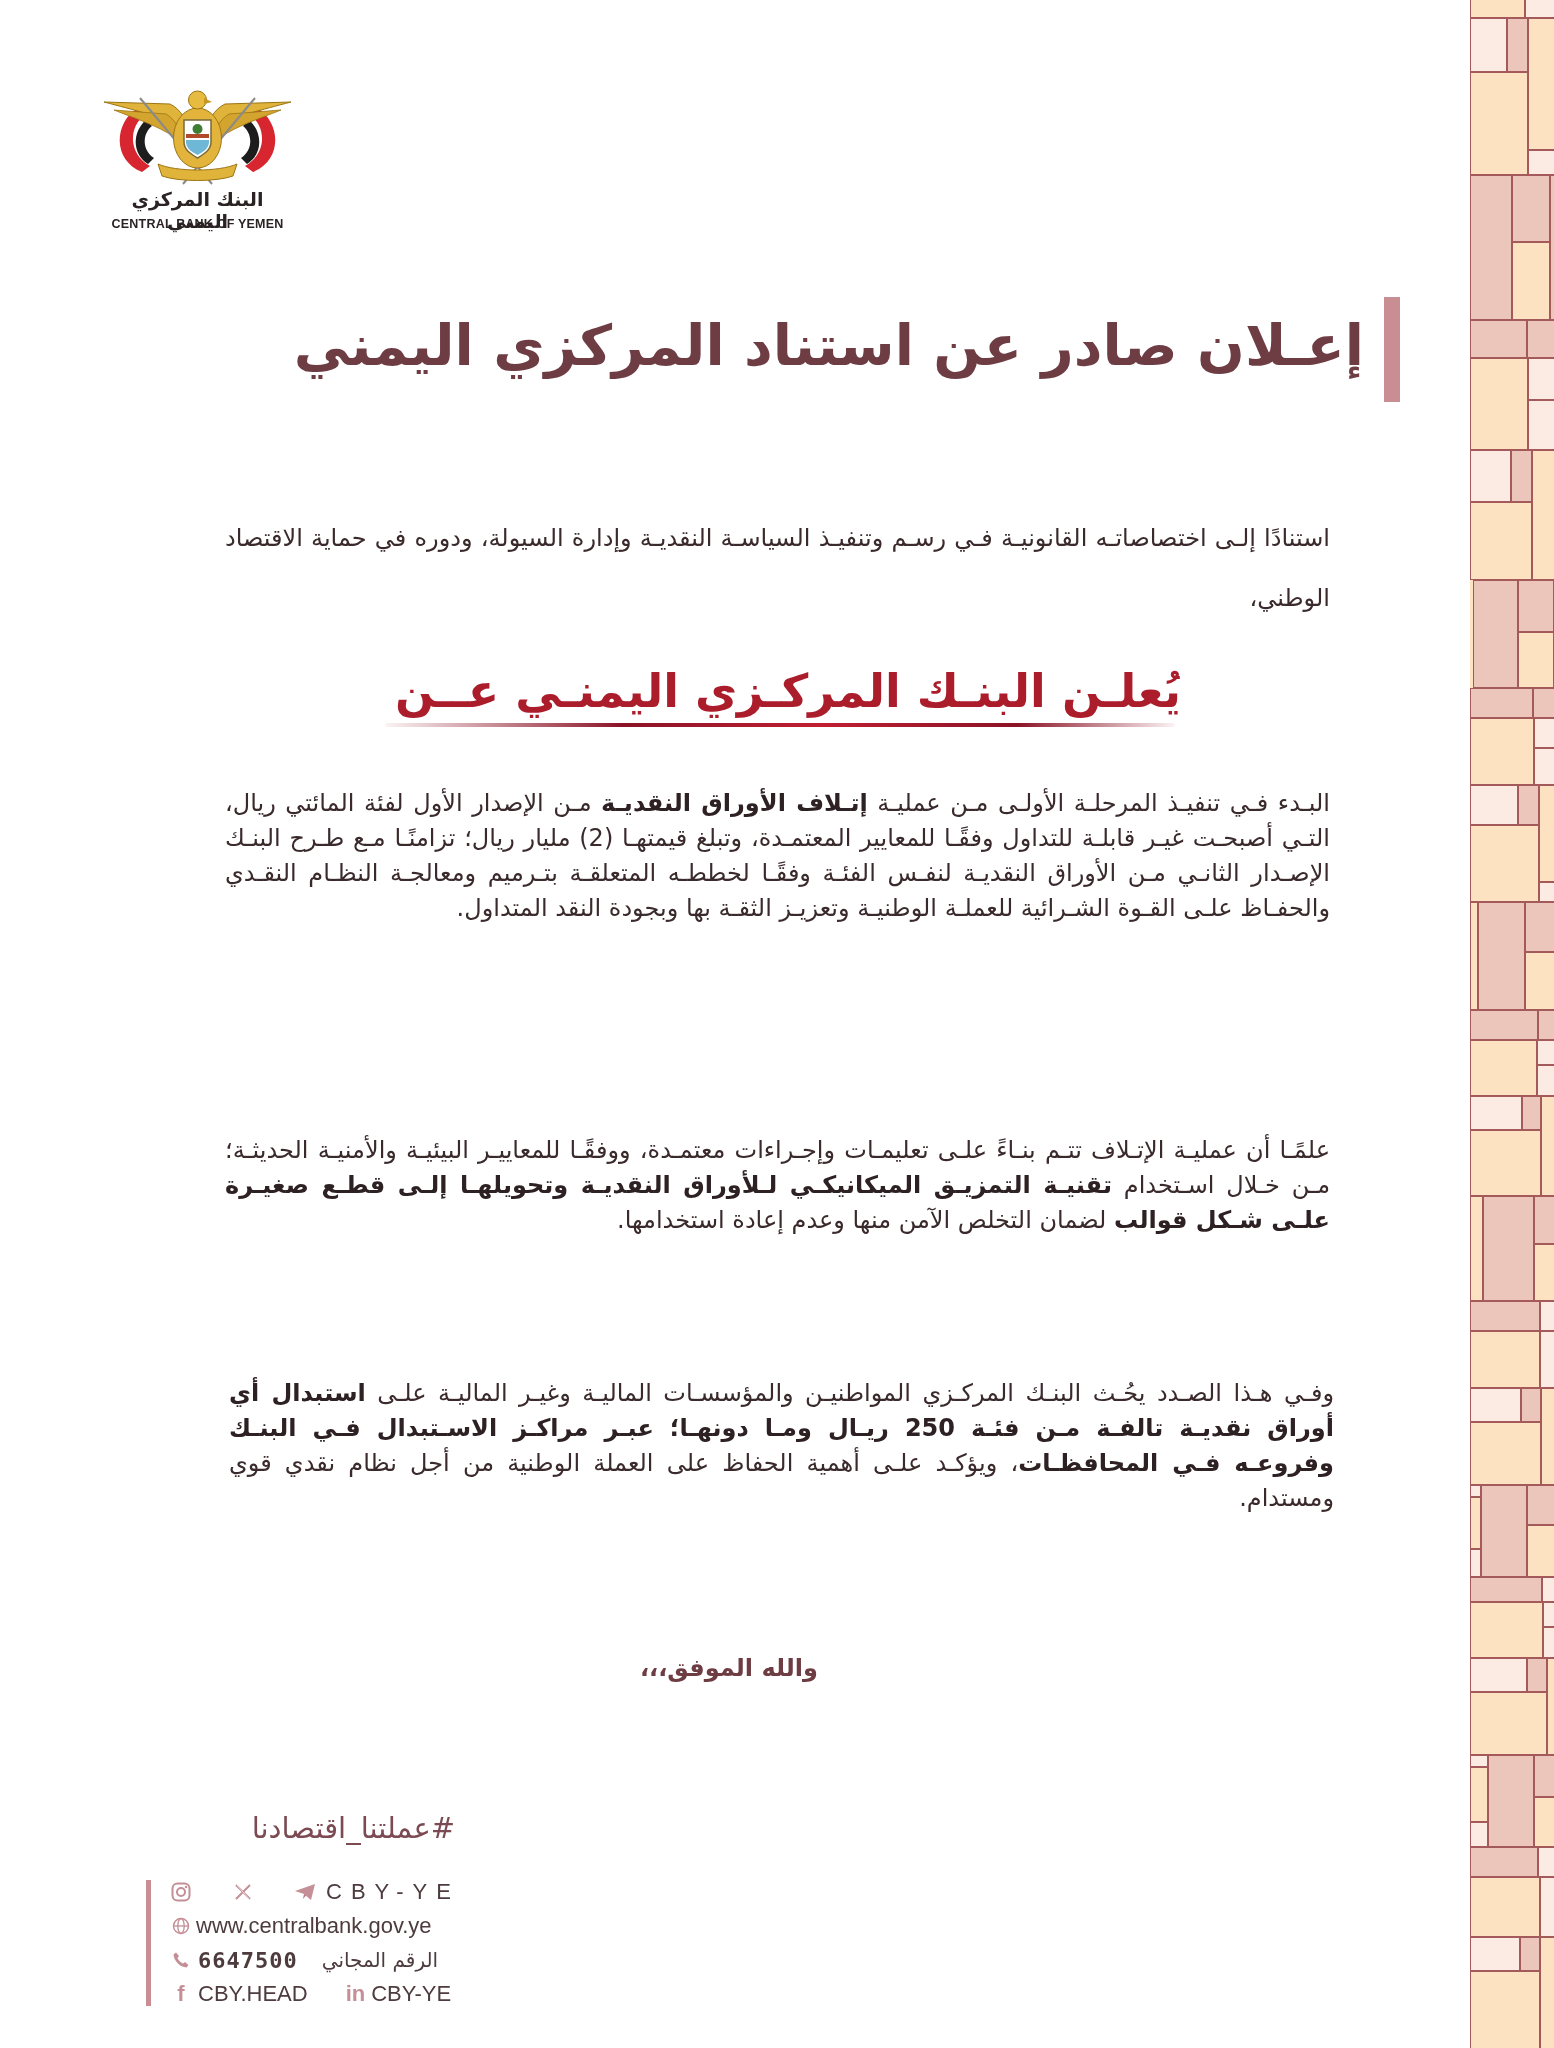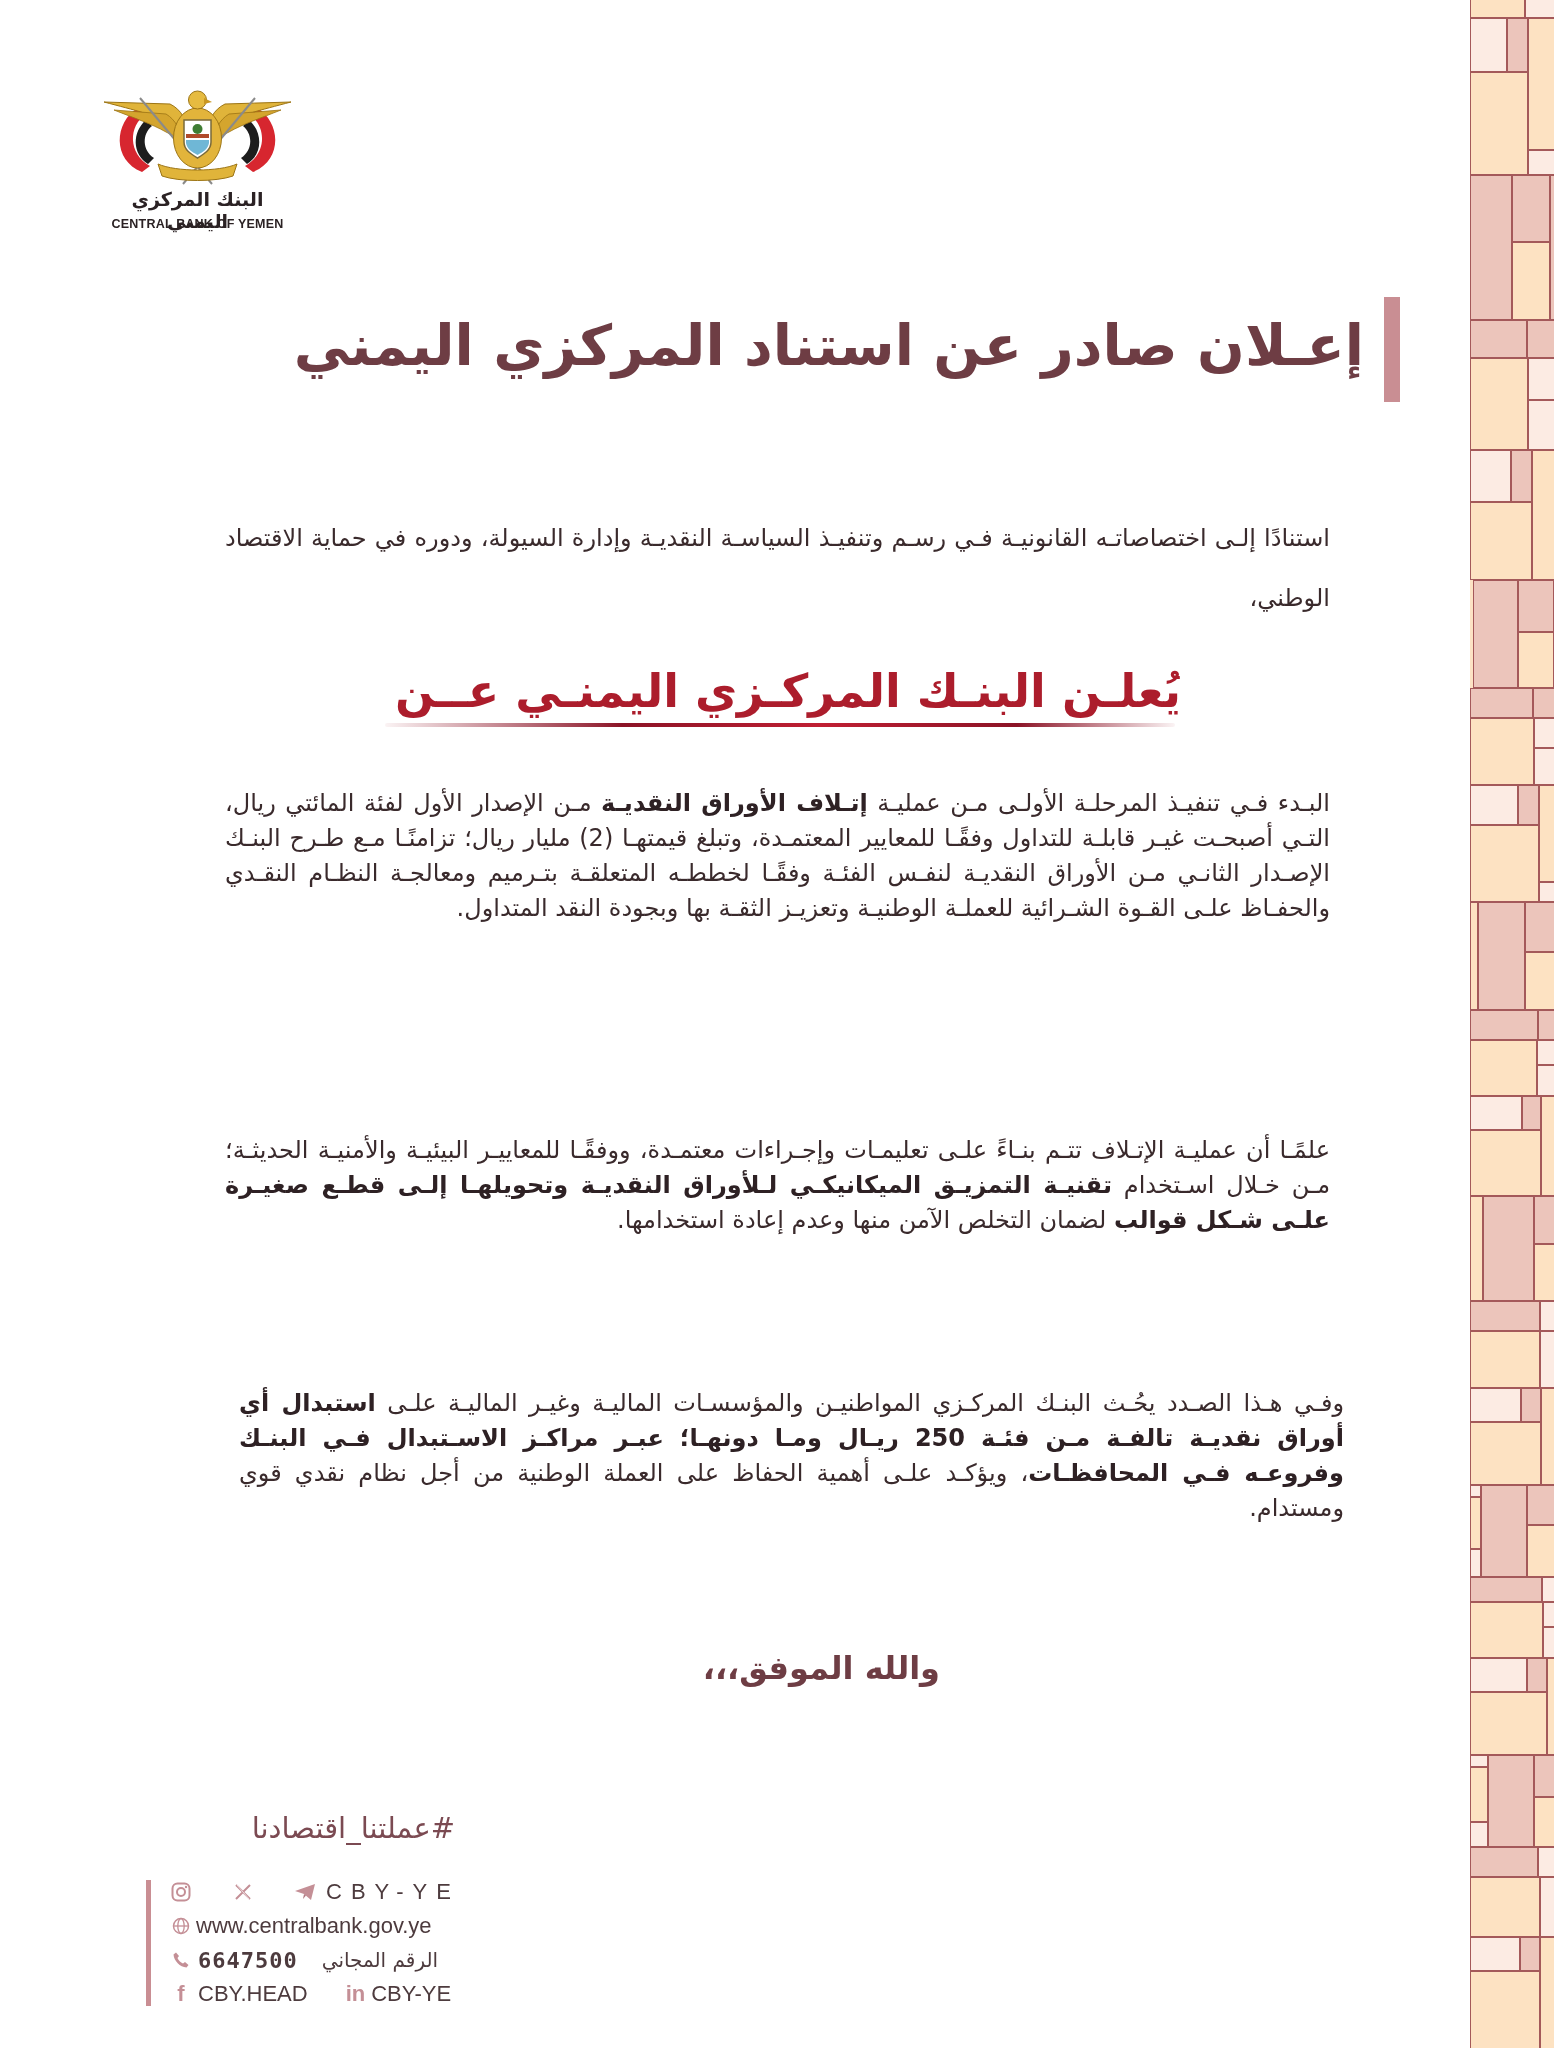--- a/index.html
+++ b/index.html
@@ -65,21 +65,21 @@
     border-radius: 2px;
   }
   .para { line-height: 35px; }
   .p1 { top: 786px; }
   .p2 { top: 1133px; }
   .p3 { top: 1372px; }
   .content b { font-weight: bold; color: #2e2124; }
 
   .closing {
     position: absolute; left: 640px; width: 300px; top: 1640px;
-    text-align: right; font-weight: bold; font-size: 32px; line-height: 56px;
+    text-align: left; font-weight: bold; font-size: 24px; line-height: 56px;
     color: #6e3d44;
   }
 
   
   .hashtag {
     position: absolute; left: 195px; top: 1808px; width: 260px;
     text-align: right; font-size: 29px; line-height: 40px; color: #7b4a52;
   }
   .footer-bar {
     position: absolute; left: 146px; top: 1880px; width: 5px; height: 126px;
@@ -228,21 +228,21 @@
 
 <p class="content intro" style="margin:0">استنادًا إلـى اختصاصاتـه القانونيـة فـي رسـم وتنفيـذ السياسـة النقديـة وإدارة السيولة، ودوره في حماية الاقتصاد الوطني،</p>
 
 <h2 class="announce" style="margin:8px">يُعلـن البنـك المركـزي اليمنـي عــن</h2>
 <div class="announce-rule"></div>
 
 <p class="content para p1" style="margin:0"><span>البـدء فـي تنفيـذ المرحلـة الأولـى مـن عمليـة </span><b>إتـلاف الأوراق النقديـة</b><span> مـن الإصدار الأول لفئة المائتي ريال، التـي أصبحـت غيـر قابلـة للتداول وفقًـا للمعايير المعتمـدة، وتبلغ قيمتهـا (2) مليار ريال؛ تزامنًـا مـع طـرح البنـك الإصـدار الثانـي مـن الأوراق النقديـة لنفـس الفئـة وفقًـا لخططـه المتعلقـة بتـرميم ومعالجـة النظـام النقـدي والحفـاظ علـى القـوة الشـرائية للعملـة الوطنيـة وتعزيـز الثقـة بها وبجودة النقد المتداول.</span></p>
 
 <p class="content para p2" style="margin:0"><span>علمًـا أن عمليـة الإتـلاف تتـم بنـاءً علـى تعليمـات وإجـراءات معتمـدة، ووفقًـا للمعاييـر البيئيـة والأمنيـة الحديثـة؛ مـن خـلال اسـتخدام </span><b>تقنيـة التمزيـق الميكانيكـي لـلأوراق النقديـة وتحويلهـا إلـى قطـع صغيـرة علـى شـكل قوالب</b><span> لضمان التخلص الآمن منها وعدم إعادة استخدامها.</span></p>
 
-<p class="content para p3" style="margin:14px"><span>وفـي هـذا الصـدد يحُـث البنـك المركـزي المواطنيـن والمؤسسـات الماليـة وغيـر الماليـة علـى </span><b>استبدال أي أوراق نقديـة تالفـة مـن فئـة 250 ريـال ومـا دونهـا؛ عبـر مراكـز الاسـتبدال فـي البنـك وفروعـه فـي المحافظـات</b><span>، ويؤكـد علـى أهمية الحفاظ على العملة الوطنية من أجل نظام نقدي قوي ومستدام.</span></p>
+<p class="content para p3" style="margin:4px"><span>وفـي هـذا الصـدد يحُـث البنـك المركـزي المواطنيـن والمؤسسـات الماليـة وغيـر الماليـة علـى </span><b>استبدال أي أوراق نقديـة تالفـة مـن فئـة 250 ريـال ومـا دونهـا؛ عبـر مراكـز الاسـتبدال فـي البنـك وفروعـه فـي المحافظـات</b><span>، ويؤكـد علـى أهمية الحفاظ على العملة الوطنية من أجل نظام نقدي قوي ومستدام.</span></p>
 
 <div class="closing">والله الموفق،،،</div>
 
 <div class="hashtag">#عملتنا_اقتصادنا</div>
 <div class="footer-bar"></div>
 
 <div class="footer">
   <div class="f-row social">
     <span class="f-icon">
       <svg width="20" height="20" viewBox="0 0 20 20">

